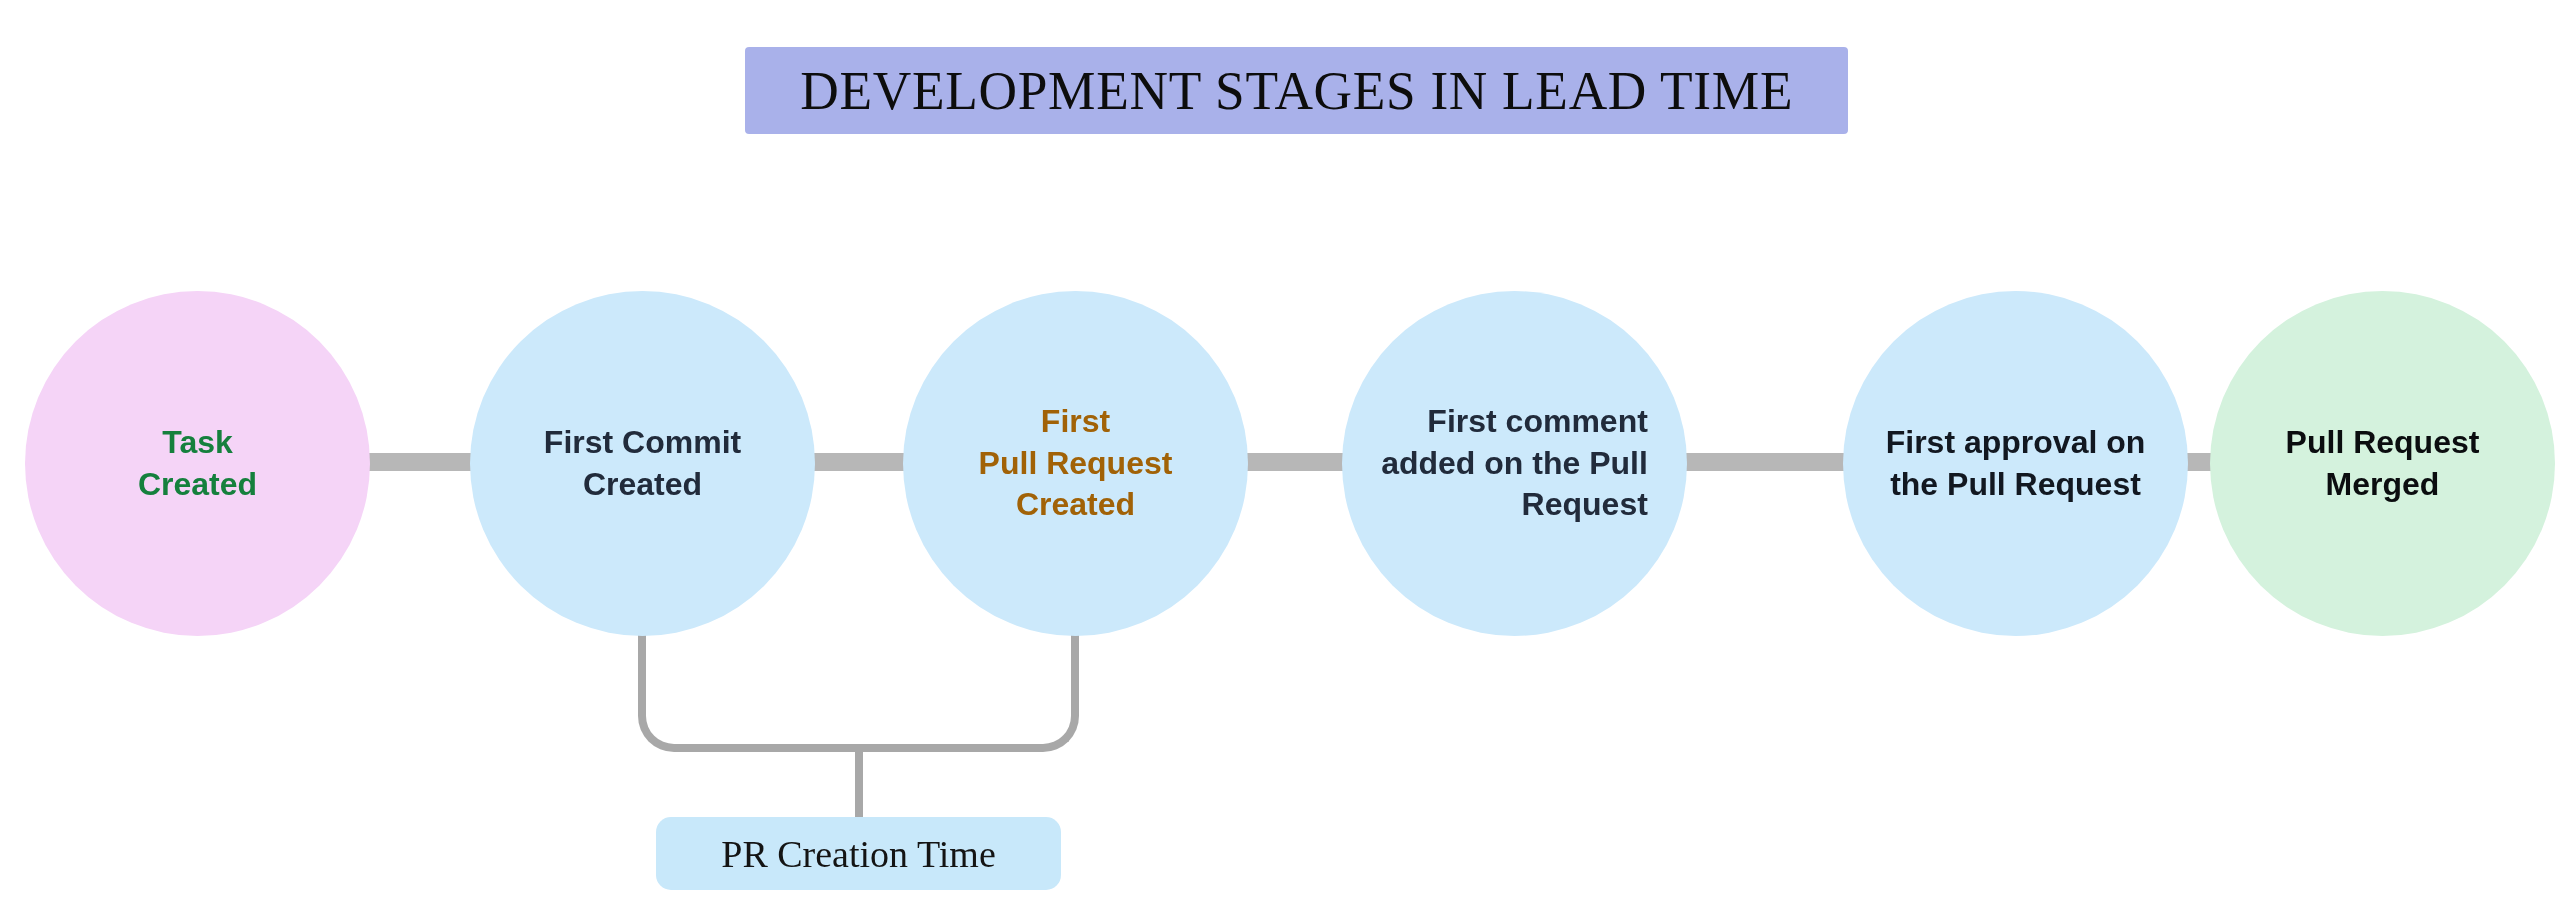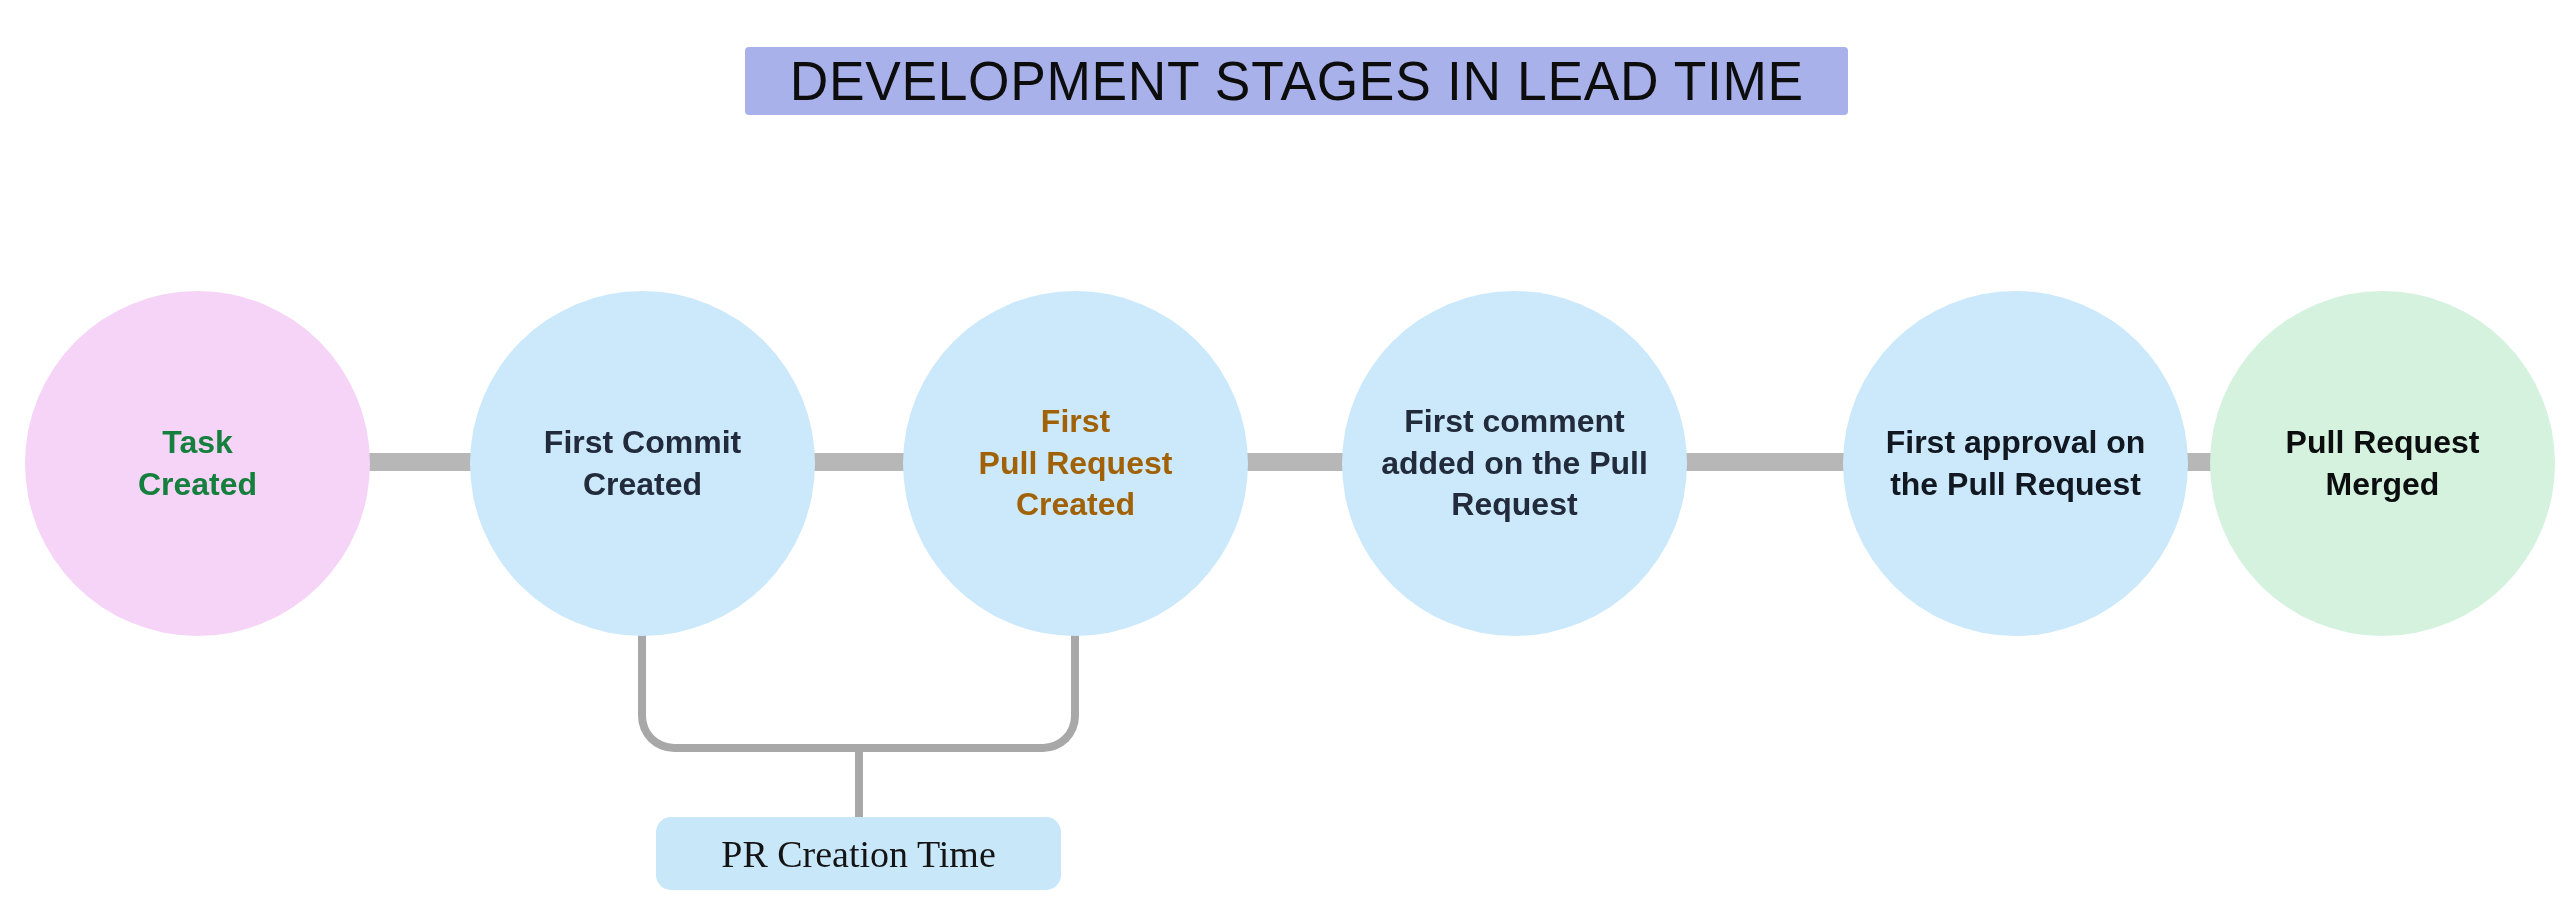--- a/index.html
+++ b/index.html
@@ -15,26 +15,27 @@
     overflow: hidden;
     font-family: "Liberation Sans", sans-serif;
   }
 
   
   .title-box {
     position: absolute;
     left: 745px;
     top: 47px;
     width: 1103px;
-    height: 68px;
+    height: 87px;
     border-radius: 4.1px;
     display: flex;
     align-items: center;
     justify-content: center;
     z-index: 3;
+    font-family: Liberation Serif, serif;
   }
   .title-box .title-text {
     font-size: 55px;
     font-weight: 400;
     letter-spacing: 0.7px;
     white-space: nowrap;
     transform: scaleX(0.97);
   }
 
   
@@ -138,21 +139,21 @@
 Created</span>
   </div>
 
   <div class="stage stage-3" style="background-color: rgb(204, 233, 251);">
     <span class="stage-label" style="color: #a16207;">First
 Pull Request
 Created</span>
   </div>
 
   <div class="stage stage-4" style="background-color: rgb(204, 233, 251);">
-    <span class="stage-label" style="color: rgb(33, 43, 59);">First comment
+    <span class="stage-label" style="color: rgb(33, 43, 59); text-align: right;">First comment
 added on the Pull
 Request</span>
   </div>
 
   <div class="stage stage-5" style="background-color: rgb(204, 233, 251);">
     <span class="stage-label" style="color: rgb(18, 24, 33);">First approval on
 the Pull Request</span>
   </div>
 
   <div class="stage stage-6" style="background-color: rgb(212, 242, 221);">

